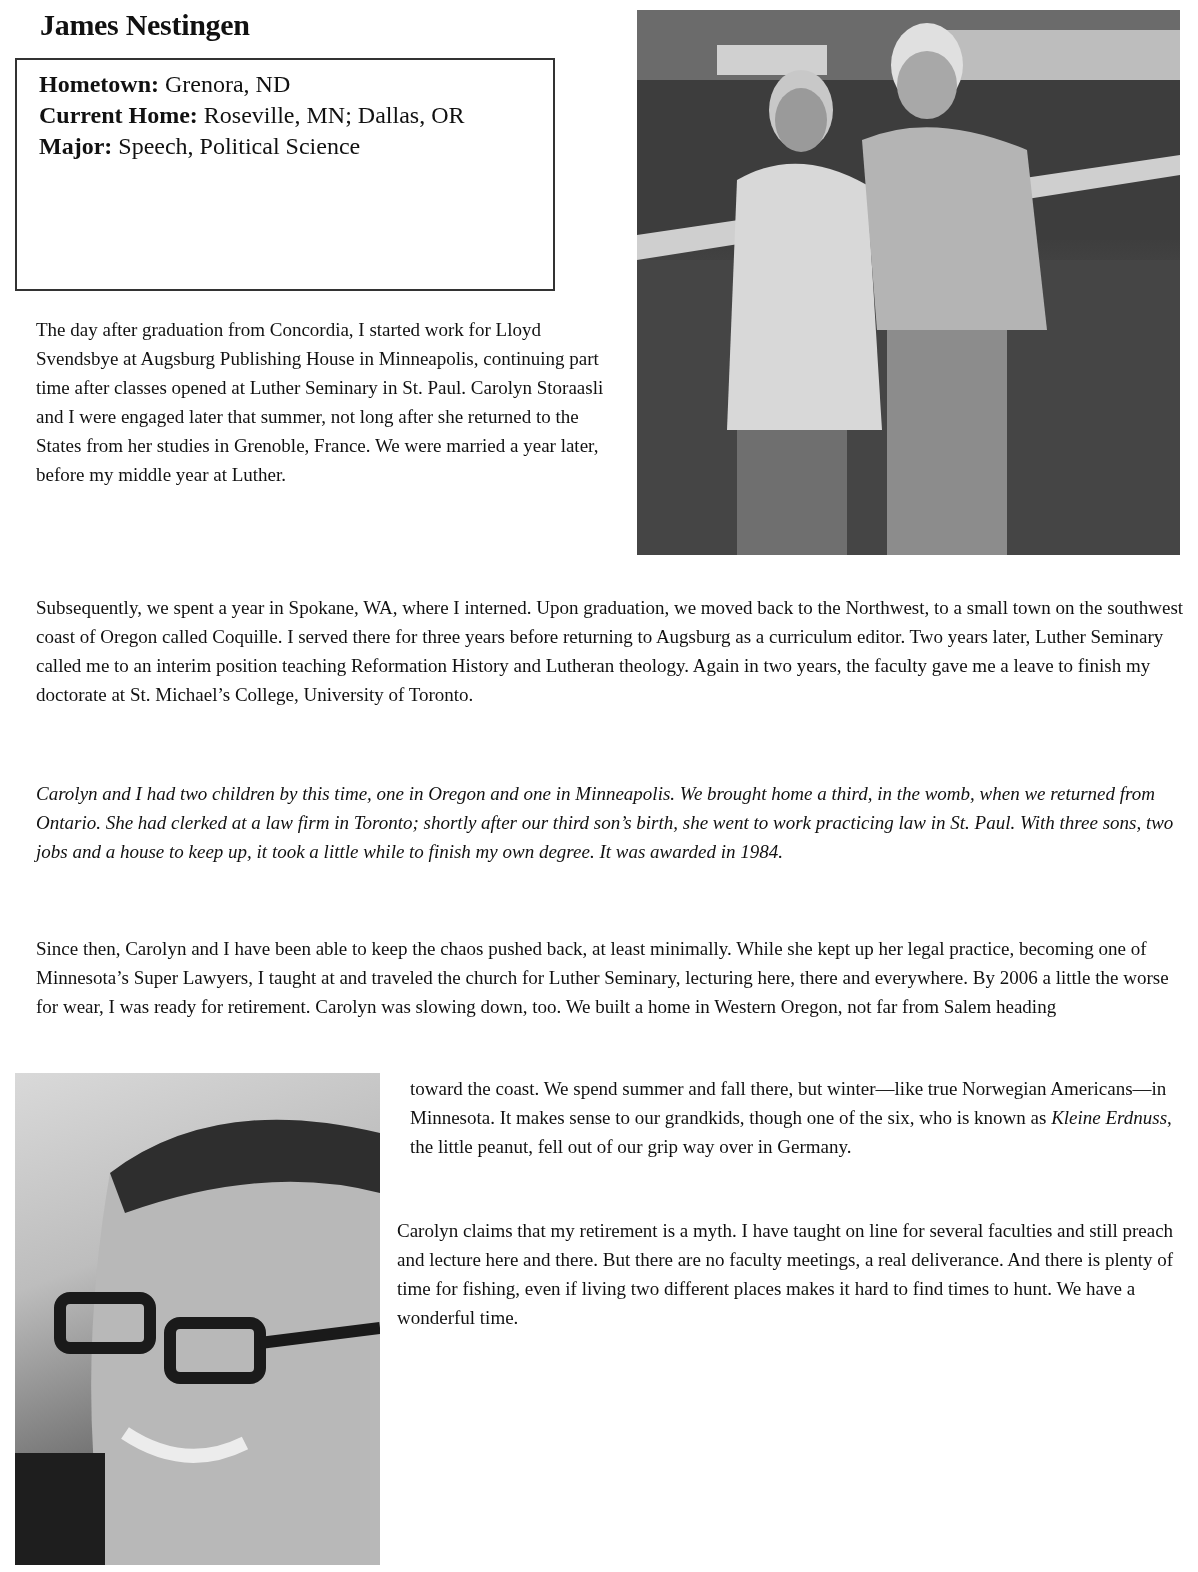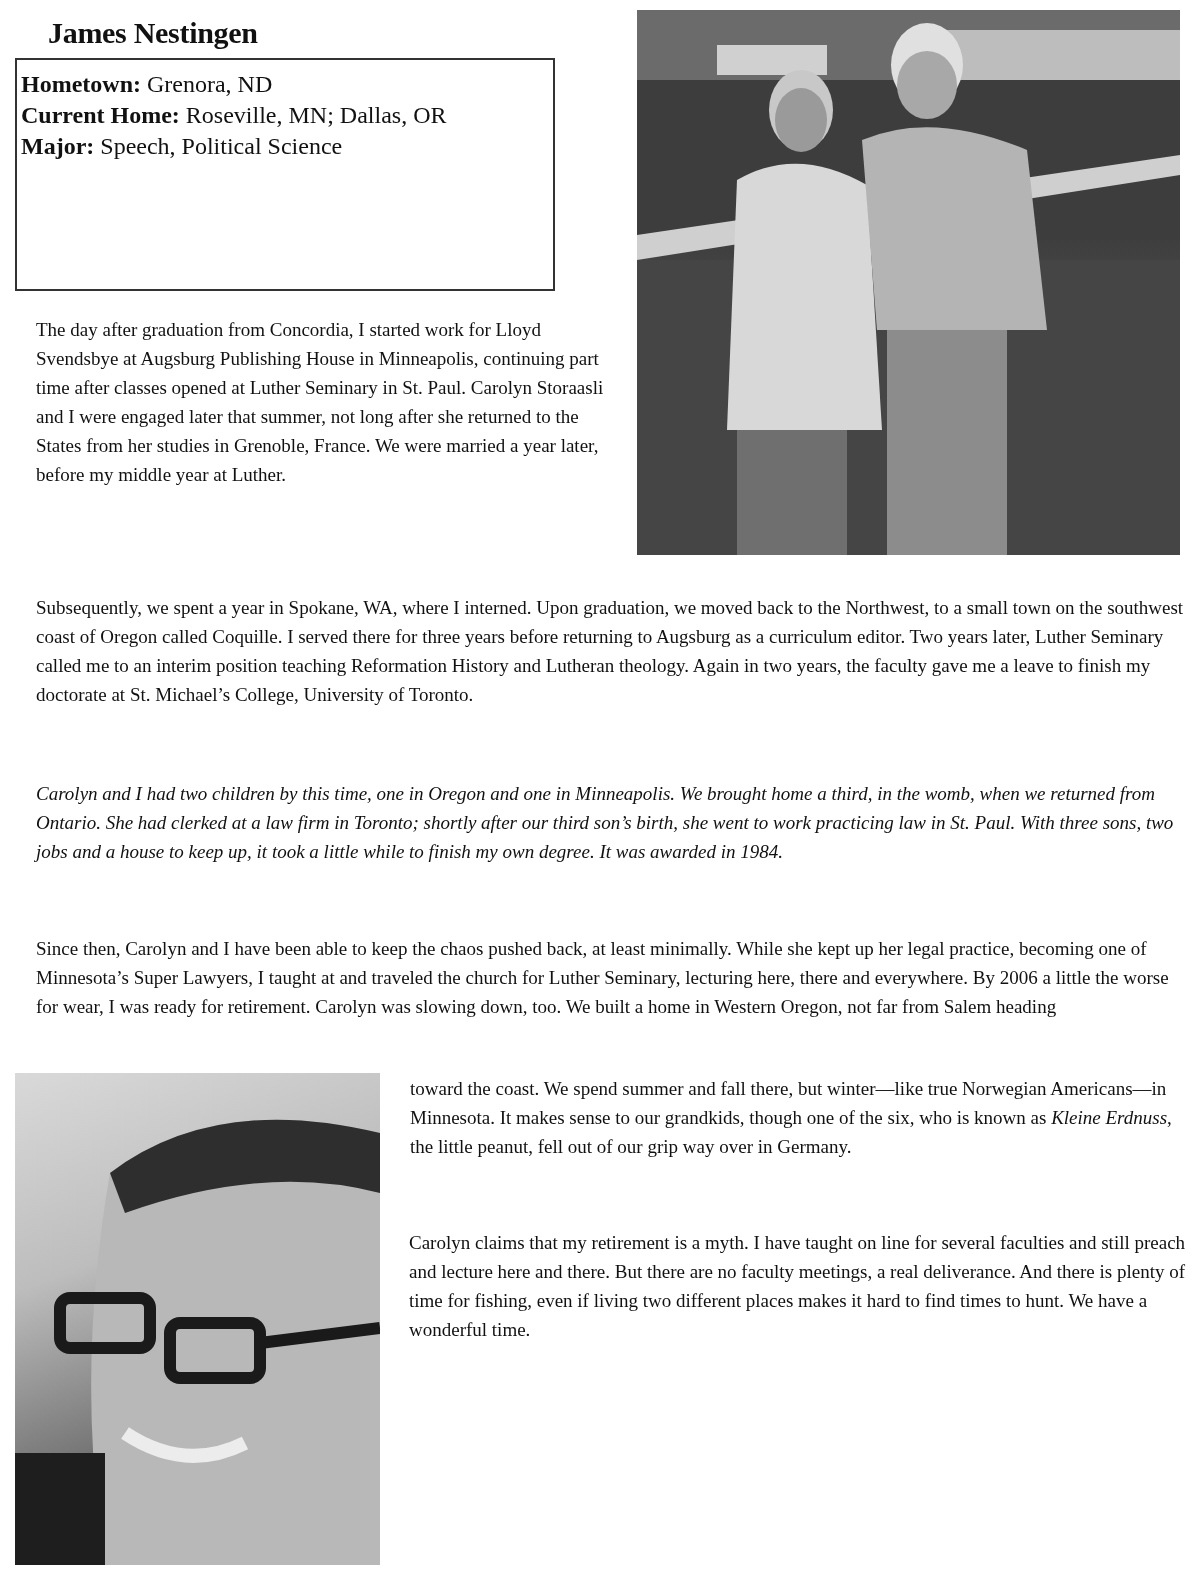--- a/index.html
+++ b/index.html
@@ -4,26 +4,26 @@
 <style>
   html, body { margin: 0; padding: 0; background: #ffffff; }
   body {
     width: 1198px; height: 1572px; position: relative; overflow: hidden;
     font-family: "Liberation Serif", "DejaVu Serif", serif;
     color: #111111;
   }
   .title {
     position: absolute; left: 36px; top: 4px;
     font-size: 30px; font-weight: bold; letter-spacing: -0.3px;
-    margin: 12px;
+    margin: 4px;
   }
   .info-box {
     position: absolute; left: 15px; top: 58px; width: 540px; height: 233px;
     border: 2px solid #333; box-sizing: border-box;
-    padding: 9px 0 0 4px;
+    padding: 9px 0 0 22px;
     font-size: 24px; line-height: 31px;
   }
   .info-box .row { white-space: normal; width: 480px; }
   .info-box b { font-weight: bold; }
   .txt { position: absolute; font-size: 19px; line-height: 29px; }
   .p1 { left: 36px; top: 315px; width: 570px; }
   .p-full { left: 36px; width: 1150px; }
   .p2 { top: 593px; }
   .p3 { top: 779px; font-style: italic; }
   .p4 { top: 934px; }
@@ -92,13 +92,13 @@
     <rect x="45" y="225" width="90" height="50" rx="10" fill="none" stroke="#1a1a1a" stroke-width="12"></rect>
     <rect x="155" y="250" width="90" height="55" rx="10" fill="none" stroke="#1a1a1a" stroke-width="12"></rect>
     <line x1="245" y1="270" x2="365" y2="255" stroke="#1a1a1a" stroke-width="12"></line>
     <path d="M110 360 Q170 400 230 370" fill="none" stroke="#ececec" stroke-width="14"></path>
     <rect x="0" y="380" width="90" height="112" fill="#1e1e1e"></rect>
   </svg>
 </div>
 
 <p class="txt p5" style="margin:13px"><span>toward the coast. We spend summer and fall there, but winter—like true Norwegian Americans—in Minnesota. It makes sense to our grandkids, though one of the six, who is known as </span><i>Kleine Erdnuss</i><span>, the little peanut, fell out of our grip way over in Germany.</span></p>
 
-<p class="txt p6" style="margin:12px">Carolyn claims that my retirement is a myth. I have taught on line for several faculties and still preach and lecture here and there. But there are no faculty meetings, a real deliverance. And there is plenty of time for fishing, even if living two different places makes it hard to find times to hunt. We have a wonderful time.</p>
+<p class="txt p6" style="margin:0">Carolyn claims that my retirement is a myth. I have taught on line for several faculties and still preach and lecture here and there. But there are no faculty meetings, a real deliverance. And there is plenty of time for fishing, even if living two different places makes it hard to find times to hunt. We have a wonderful time.</p>
 
 </body></html>

